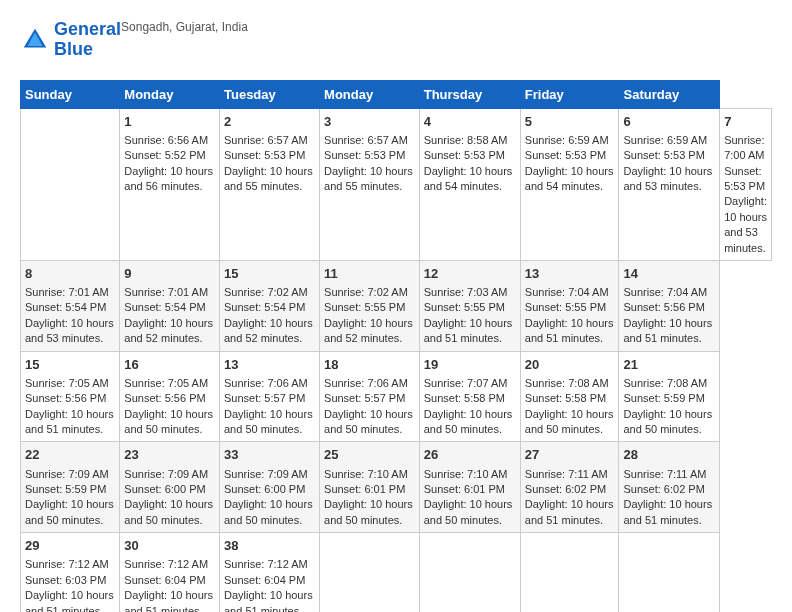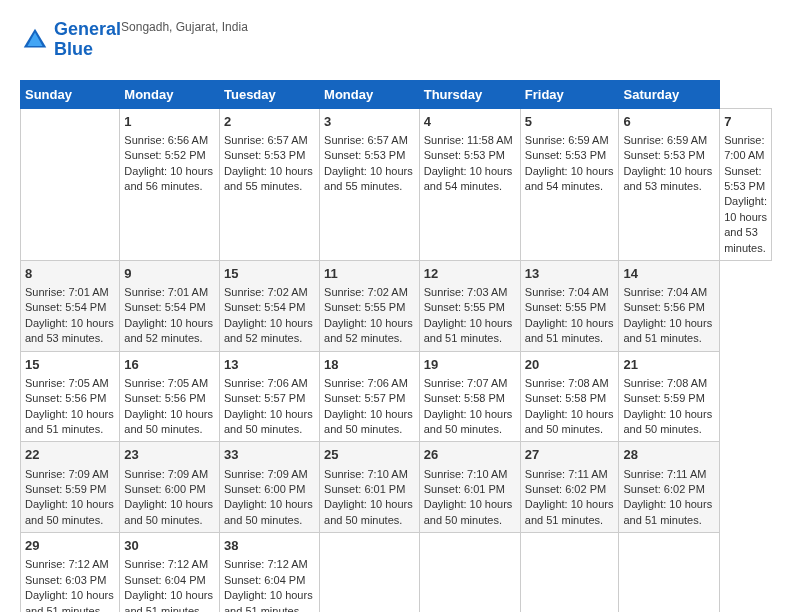--- a/index.html
+++ b/index.html
@@ -116,21 +116,21 @@
         <th>Friday</th>
         <th>Saturday</th>
       </tr>
   </thead>
   <tbody id="calendar-body">
       <tr>
         <td class="empty-cell"></td>
         <td><span class="day-number">1</span><span>Sunrise: 6:56 AM</span><br><span>Sunset: 5:52 PM</span><br><span>Daylight: 10 hours and 56 minutes.</span></td>
         <td><span class="day-number">2</span><span>Sunrise: 6:57 AM</span><br><span>Sunset: 5:53 PM</span><br><span>Daylight: 10 hours and 55 minutes.</span></td>
         <td><span class="day-number">3</span><span>Sunrise: 6:57 AM</span><br><span>Sunset: 5:53 PM</span><br><span>Daylight: 10 hours and 55 minutes.</span></td>
-        <td><span class="day-number">4</span><span>Sunrise: 11:58 AM</span><br><span>Sunset: 5:53 PM</span><br><span>Daylight: 10 hours and 54 minutes.</span></td>
+        <td><span class="day-number">4</span><span>Sunrise: 8:58 AM</span><br><span>Sunset: 5:53 PM</span><br><span>Daylight: 10 hours and 54 minutes.</span></td>
         <td><span class="day-number">5</span><span>Sunrise: 6:59 AM</span><br><span>Sunset: 5:53 PM</span><br><span>Daylight: 10 hours and 54 minutes.</span></td>
         <td><span class="day-number">6</span><span>Sunrise: 6:59 AM</span><br><span>Sunset: 5:53 PM</span><br><span>Daylight: 10 hours and 53 minutes.</span></td>
         <td><span class="day-number">7</span><span>Sunrise: 7:00 AM</span><br><span>Sunset: 5:53 PM</span><br><span>Daylight: 10 hours and 53 minutes.</span></td>
       </tr>
       <tr>
         <td><span class="day-number">8</span><span>Sunrise: 7:01 AM</span><br><span>Sunset: 5:54 PM</span><br><span>Daylight: 10 hours and 53 minutes.</span></td>
         <td><span class="day-number">9</span><span>Sunrise: 7:01 AM</span><br><span>Sunset: 5:54 PM</span><br><span>Daylight: 10 hours and 52 minutes.</span></td>
         <td><span class="day-number">15</span><span>Sunrise: 7:02 AM</span><br><span>Sunset: 5:54 PM</span><br><span>Daylight: 10 hours and 52 minutes.</span></td>
         <td><span class="day-number">11</span><span>Sunrise: 7:02 AM</span><br><span>Sunset: 5:55 PM</span><br><span>Daylight: 10 hours and 52 minutes.</span></td>
         <td><span class="day-number">12</span><span>Sunrise: 7:03 AM</span><br><span>Sunset: 5:55 PM</span><br><span>Daylight: 10 hours and 51 minutes.</span></td>

